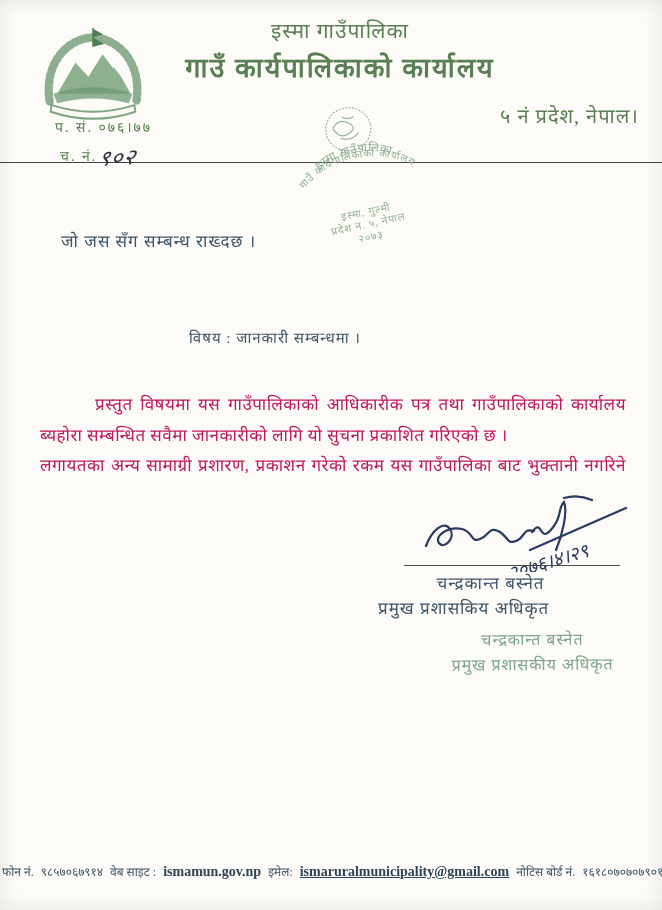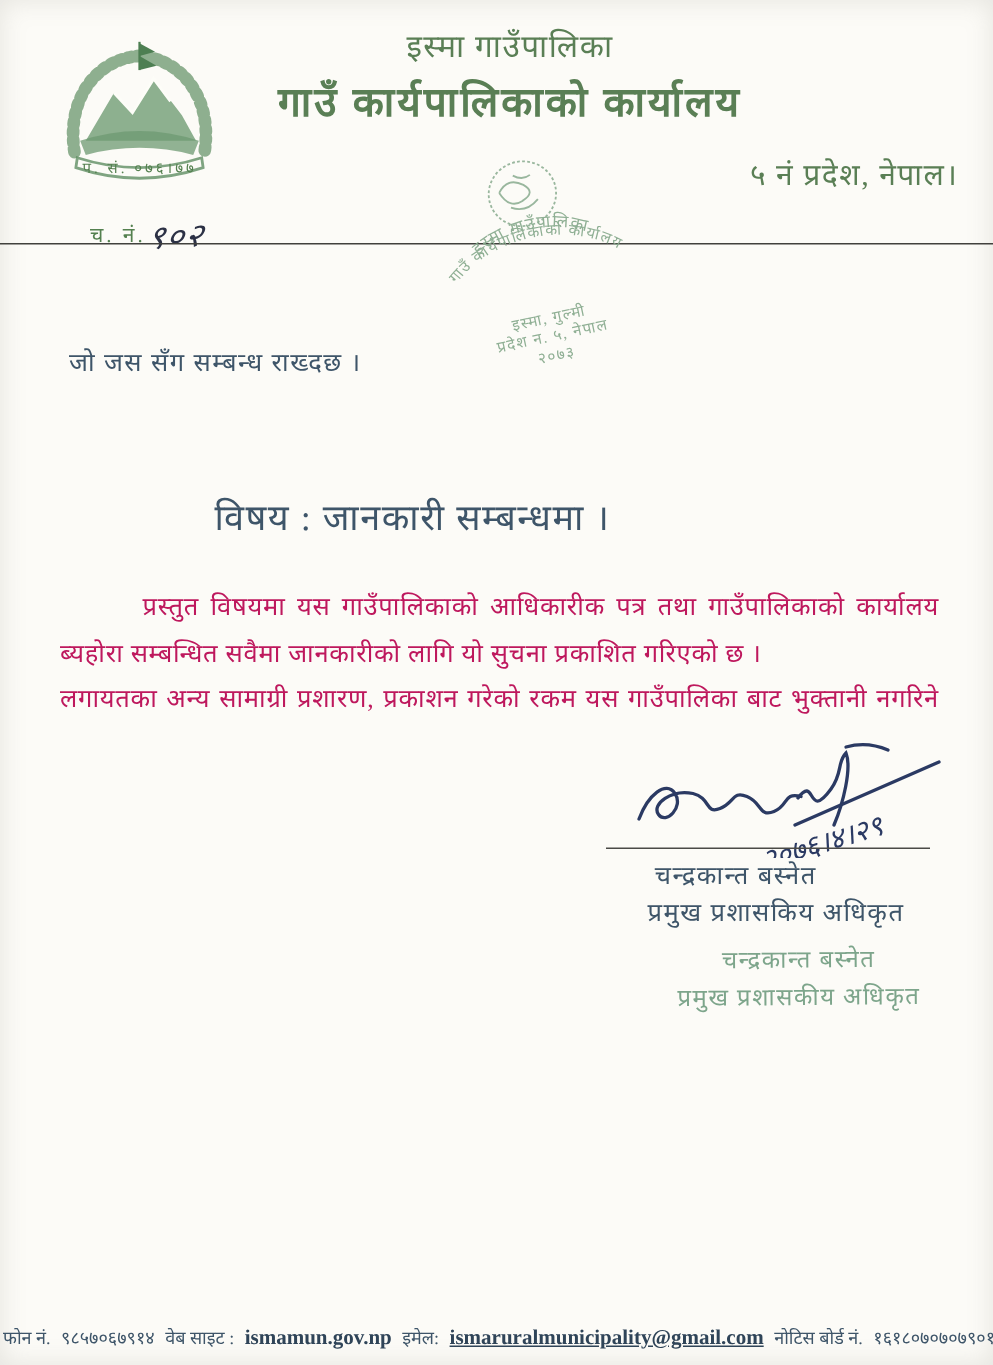--- a/index.html
+++ b/index.html
@@ -10,51 +10,51 @@
     box-shadow:inset 0 0 18px rgba(120,120,110,.18);
   }
   
   .header{position:absolute;top:16px;left:130px;width:420px;text-align:center;color:#5a7f55;}
   .header .h1{font-size:21px;letter-spacing:1px;}
   .header .h2{font-size:27px;font-weight:bold;letter-spacing:2px;margin-top:4px;}
   .header .h3{font-size:20px;margin-top:5px;letter-spacing:1px;}
   .emblem{position:absolute;top:26px;left:36px;width:114px;height:98px;}
   .visit-logo{position:absolute;top:26px;left:502px;width:148px;height:78px;}
   .province{position:absolute;top:102px;left:500px;width:150px;font-size:20px;color:#5a7f55;letter-spacing:1px;}
-  .refno{position:absolute;top:104px;left:55px;font-size:10px;color:#54804f;letter-spacing:2px;}
+  .refno{position:absolute;top:117px;left:55px;font-size:14px;color:#54804f;letter-spacing:2px;}
   .chno{position:absolute;top:141px;left:60px;font-size:14px;color:#54804f;letter-spacing:2px;}
   .chno .hw{
     display:inline-block;color:#2c3145;font-size:22px;font-style:italic;
     transform:skewX(-12deg) rotate(-3deg);letter-spacing:1px;margin-left:2px;vertical-align:-4px;
     font-family:"DejaVu Serif",serif;
   }
   .top-rule{position:absolute;top:162px;left:0;width:662px;height:0;border-top:1.6px solid #41413d;}
   
   .office-stamp{position:absolute;top:100px;left:268px;width:180px;height:150px;transform:rotate(-12deg);opacity:.92;}
   
   .date-line{position:absolute;top:166px;left:478px;font-size:16px;color:#32506a;letter-spacing:1px;}
   
-  .salutation{position:absolute;top:229px;left:46px;font-size:17px;color:#3e5569;letter-spacing:1px;}
-  .subject{position:absolute;top:327px;left:0;width:550px;text-align:center;font-size:24px;color:#3e5569;letter-spacing:1px;}
+  .salutation{position:absolute;top:229px;left:61px;font-size:17px;color:#3e5569;letter-spacing:1px;}
+  .subject{position:absolute;top:327px;left:0;width:550px;text-align:center;font-size:15px;color:#3e5569;letter-spacing:1px;}
   .body-block{position:absolute;top:390px;left:40px;width:586px;color:#be185d;font-size:17px;}
   .body-line{height:30.5px;line-height:30.5px;text-align:justify;text-align-last:justify;letter-spacing:.5px;}
   .body-line.first{text-indent:55px;}
   .body-line.last{text-align-last:left;}
   
   .sig-svg{position:absolute;top:488px;left:412px;width:228px;height:84px;}
   .sig-rule{position:absolute;top:565px;left:404px;width:216px;border-top:1.4px solid #4a4a46;}
   .sig-name{position:absolute;top:571px;left:388px;width:205px;text-align:center;font-size:17px;color:#3e5569;letter-spacing:1px;}
-  .sig-title{position:absolute;top:596px;left:378px;width:225px;text-align:right;font-size:17px;color:#3e5569;letter-spacing:1px;}
+  .sig-title{position:absolute;top:596px;left:378px;width:225px;text-align:left;font-size:17px;color:#3e5569;letter-spacing:1px;}
   .stamp-sig{position:absolute;top:628px;left:420px;width:225px;text-align:center;color:#7da58b;transform:rotate(-.5deg);}
   .stamp-sig .n{font-size:16px;letter-spacing:1px;}
   .stamp-sig .t{font-size:16px;margin-top:3px;letter-spacing:1px;}
   
   .footer{
     position:absolute;top:863px;left:0;width:662px;text-align:center;
-    font-size:12px;color:#3e5569;white-space:nowrap;margin-top:20px;
+    font-size:12px;color:#3e5569;white-space:nowrap;
   }
   .footer .lat{font-family:"Liberation Serif",serif;font-weight:bold;font-size:14px;color:#2f4458;}
   .footer .email{text-decoration:underline;}
   .footer span{margin:0 2px;}
 </style>
 </head>
 <body>
 
 <div class="page">
 

